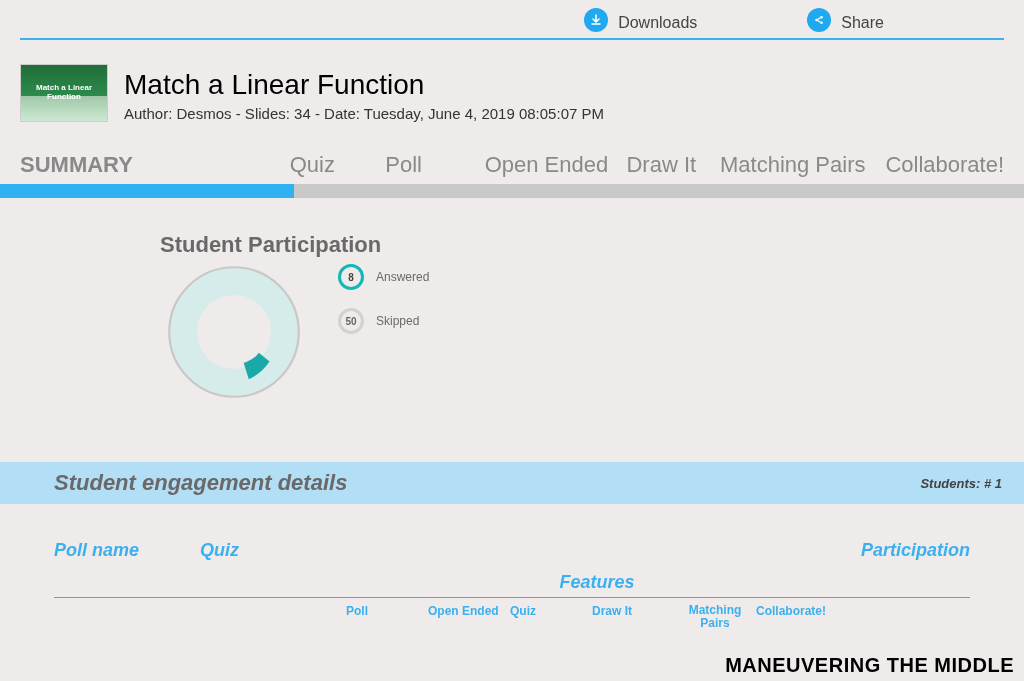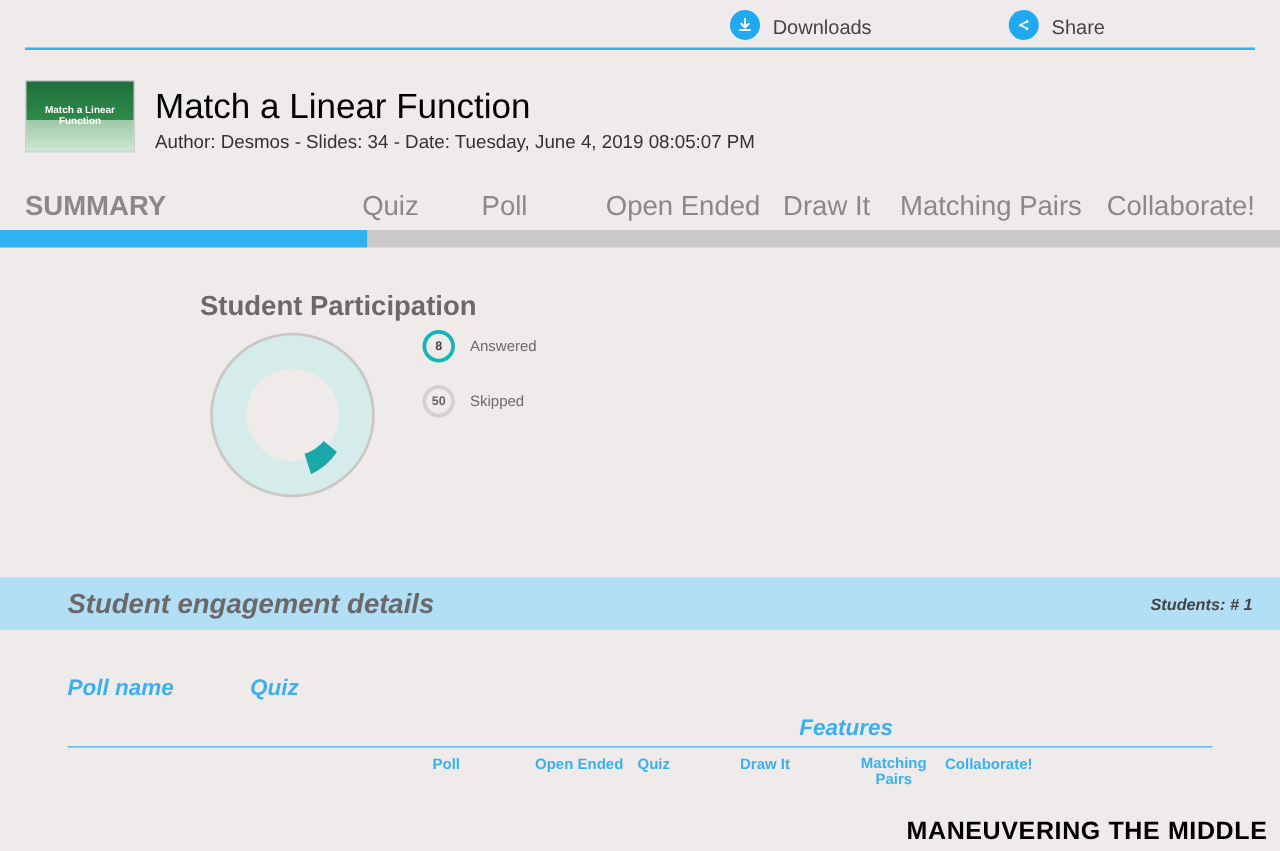--- a/index.html
+++ b/index.html
@@ -291,20 +291,21 @@
 
 <div class="engagement-bar">
   <h3>Student engagement details</h3>
   <div class="students">Students: # 1</div>
 </div>
 
 <div class="details-head">
   <div class="col-nick">Poll name</div>
   <div class="col-other">Quiz</div>
   <div class="col-features">Features</div>
+  <div class="col-participation">Participation</div>
 </div>
 <hr class="details-rule">
 <div class="features-sub">
   <div class="spacer-left"></div>
   <div class="fcol">Poll</div>
   <div class="fcol">Open Ended</div>
   <div class="fcol">Quiz</div>
   <div class="fcol">Draw It</div>
   <div class="fcol-mp">Matching Pairs</div>
   <div class="fcol">Collaborate!</div>

